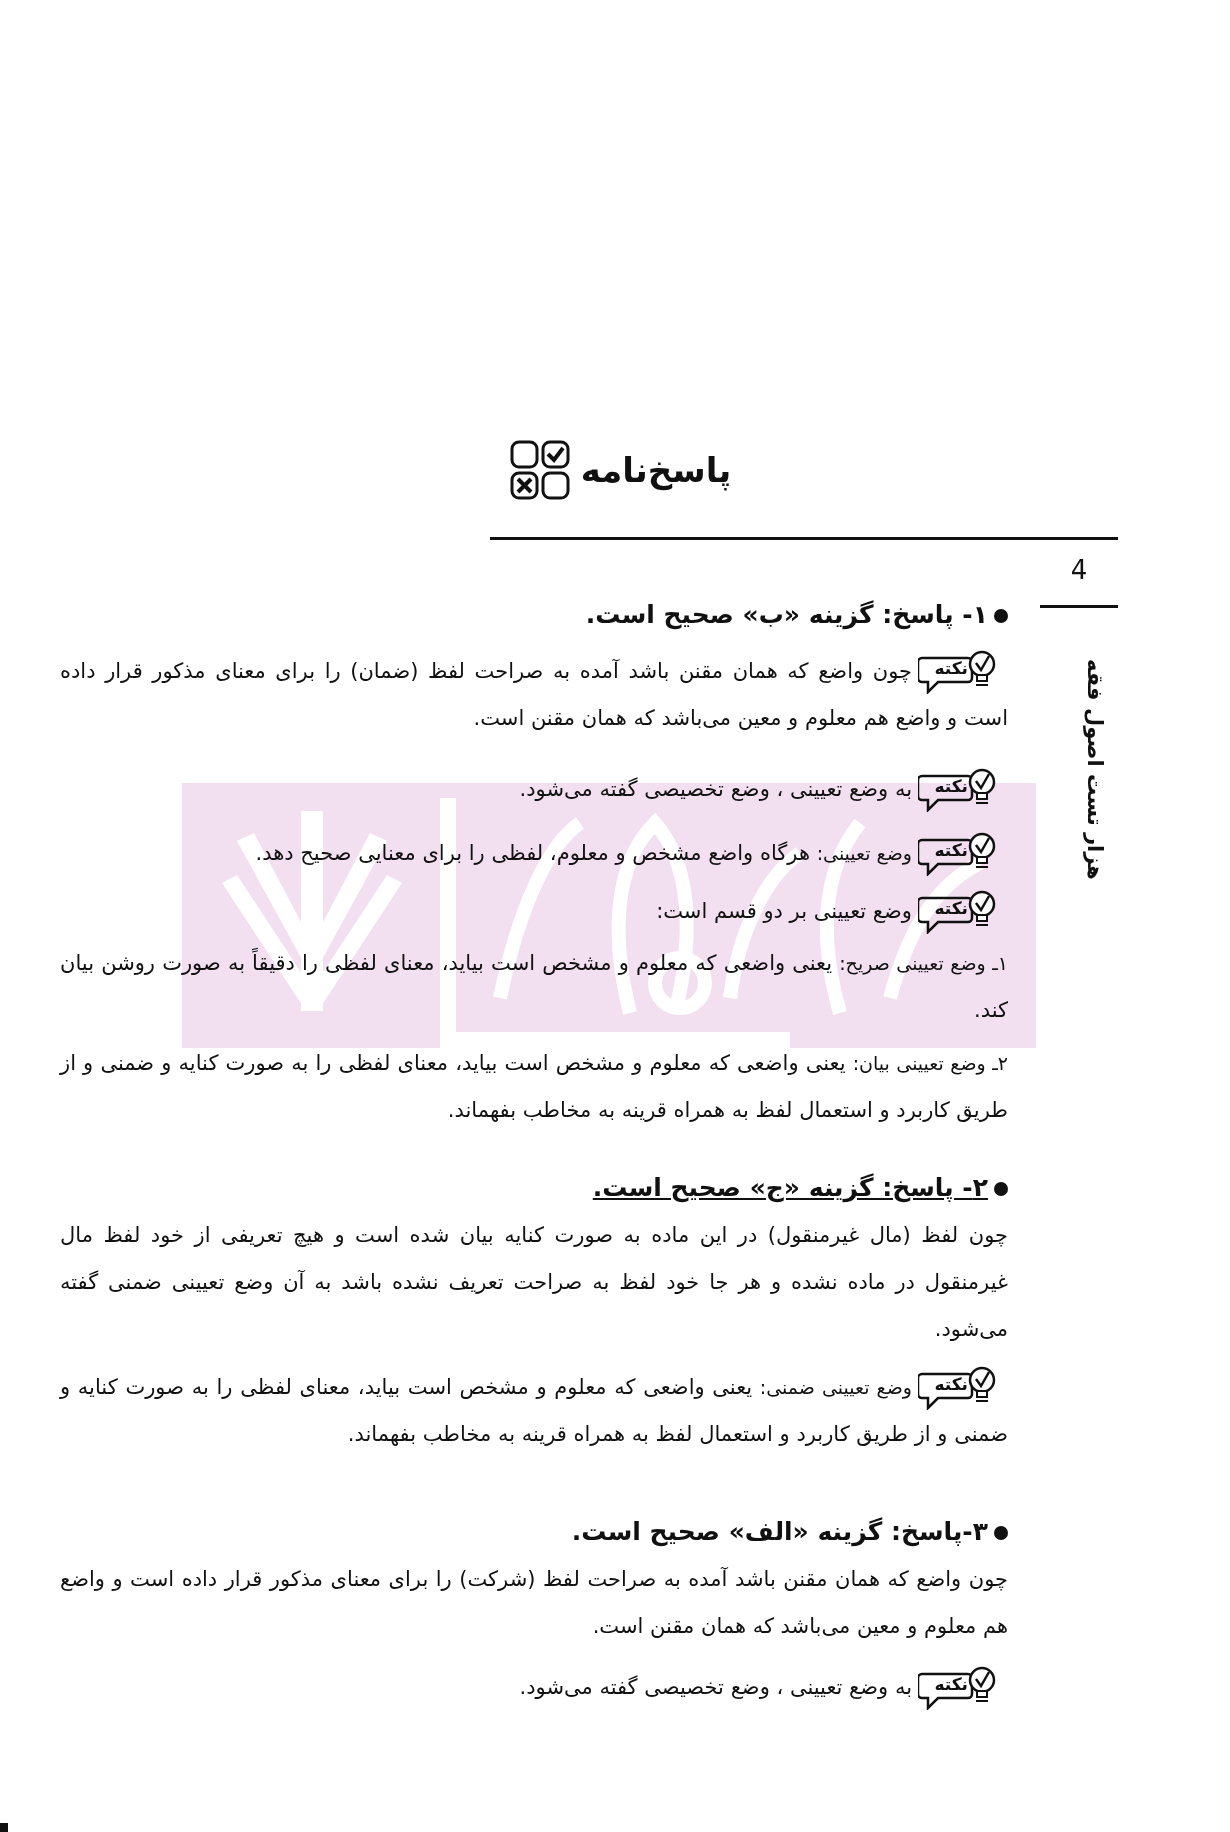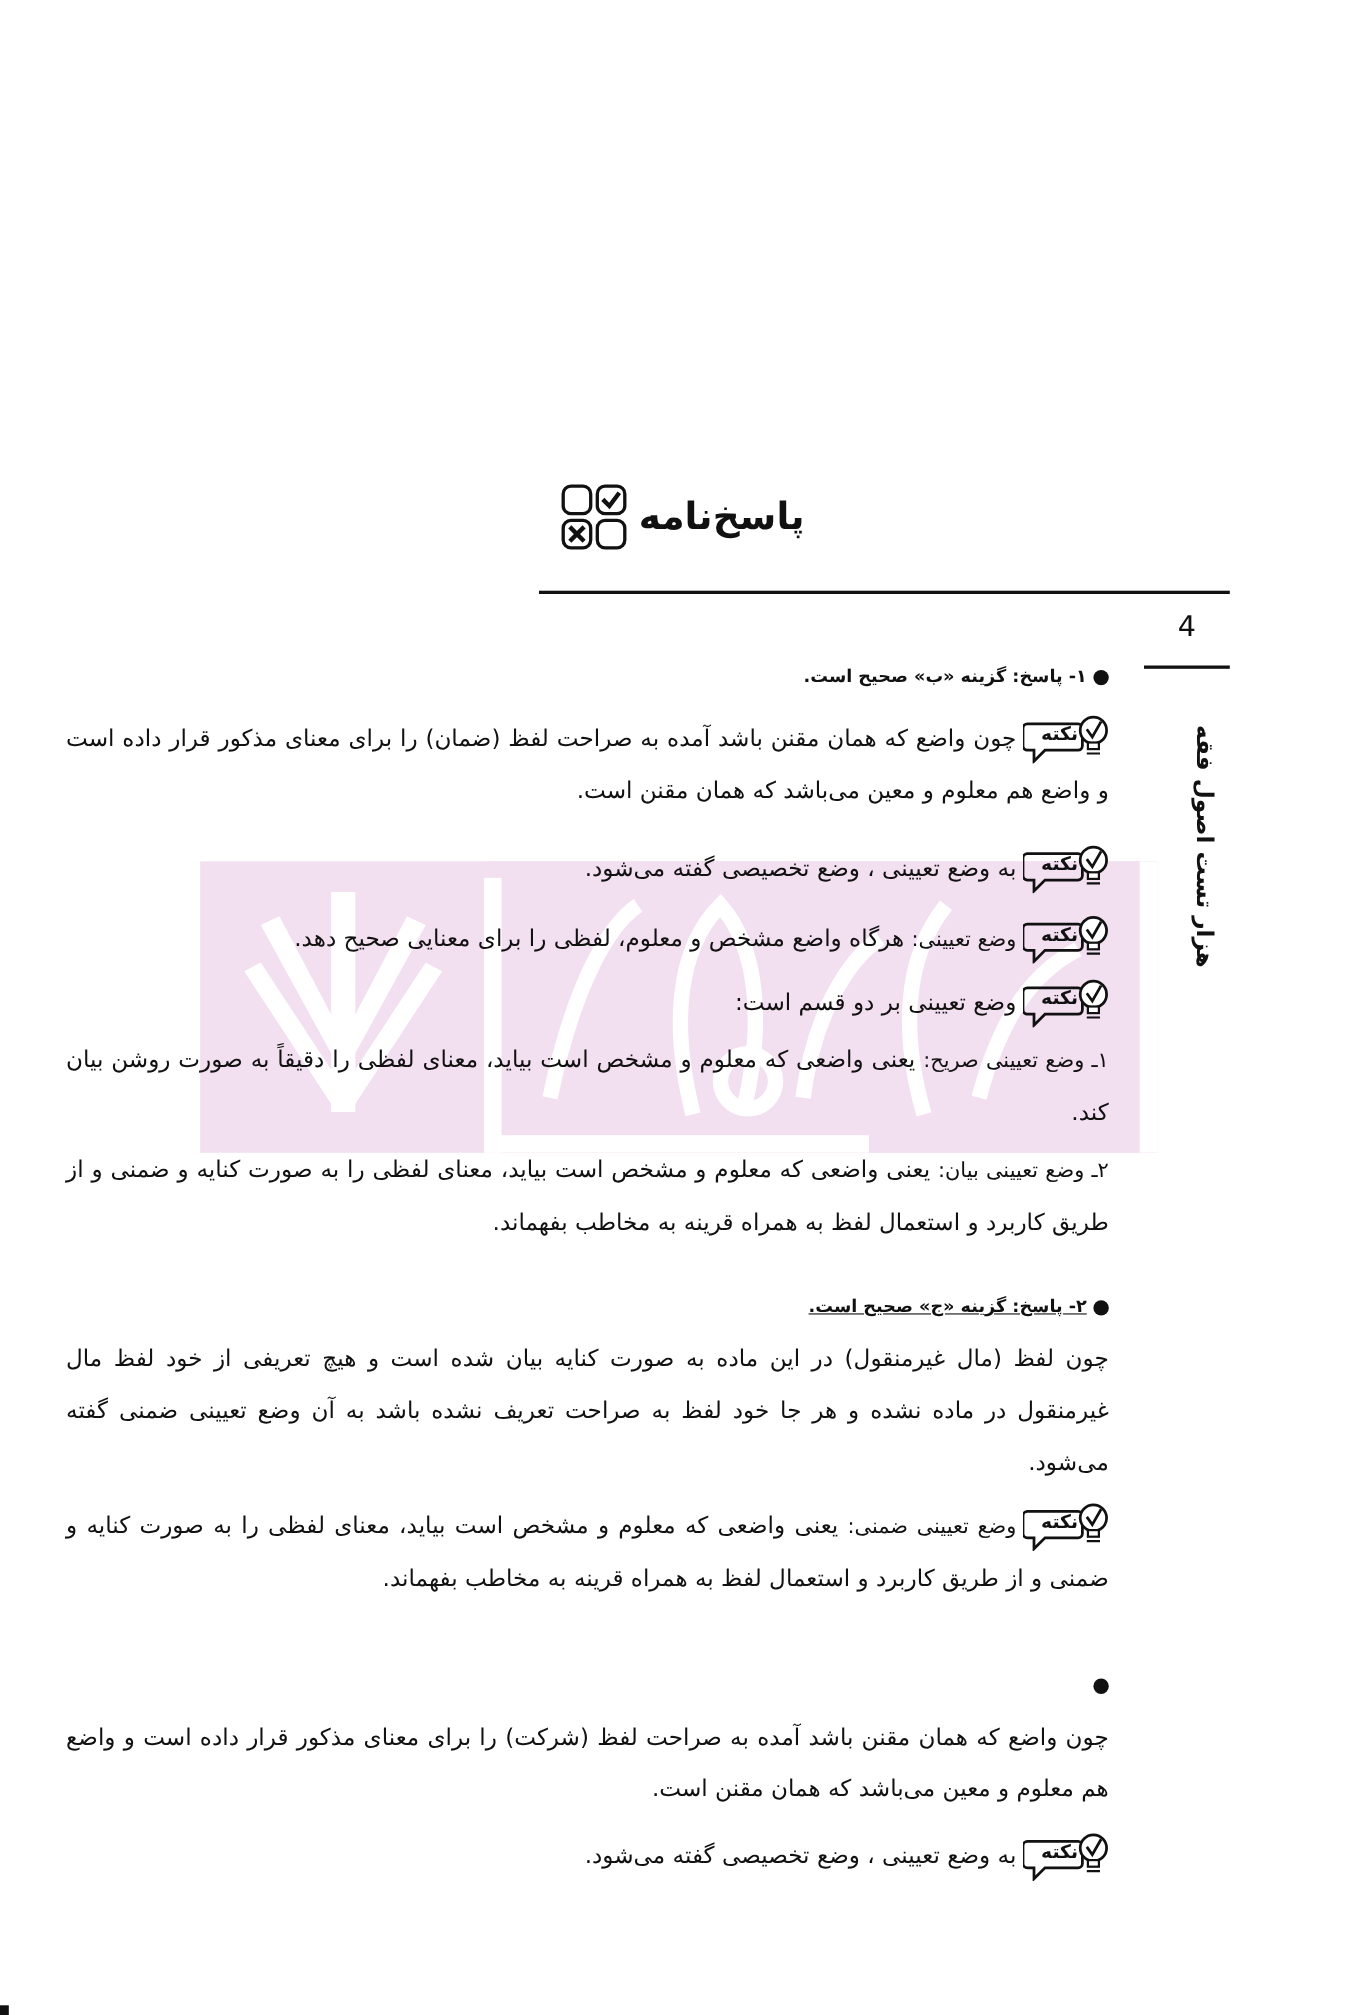--- a/index.html
+++ b/index.html
@@ -42,31 +42,31 @@
       writing-mode: vertical-rl; font-weight: bold; font-size: 21px;
       direction: rtl; display: flex; align-items: center; justify-content: flex-start;
     }
     .para {
       position: absolute; right: 222px; left: 60px; direction: rtl; text-align: justify;
       text-align-last: right;
       font-size: 21px; line-height: 47px;
     }
     .heading {
       position: absolute; right: 222px; left: 76px; direction: rtl; text-align: right;
-      font-size: 16px; font-weight: bold; line-height: 40px;
+      font-size: 25px; font-weight: bold; line-height: 40px;
     }
     .bullet {
       display: inline-block; width: 14px; height: 14px; border-radius: 50%;
       background: #111; margin-left: 6px; vertical-align: middle;
     }
     .b { font-weight: normal; font-size: 19px; }
 
     .note-badge {
       display: inline-block; position: relative; width: 78px; height: 40px;
-      vertical-align: middle; margin-left: 6px;
+      vertical-align: middle; margin-left: 6px; padding-left: 12px;
     }
     .note-badge svg { position: absolute; left: 0; top: -4px; }
     .note-badge .note-label {
       position: absolute; left: 6px; top: 3px; width: 44px; text-align: center;
       font-weight: bold; font-size: 17px; direction: rtl; line-height: 26px;
     }
 
     .scan-mark { left: 0; top: 1823px; width: 8px; height: 9px; background: #111; }
   </style>
 </head>
@@ -197,21 +197,21 @@
       <circle cx="64" cy="16" r="12" fill="#fff" stroke="#111" stroke-width="2.5"></circle>
       <rect x="59" y="27" width="10" height="6" fill="#fff" stroke="#111" stroke-width="2"></rect>
       <line x1="58" y1="37" x2="70" y2="37" stroke="#111" stroke-width="2"></line>
       <polyline points="58,15 63,22 71,8" fill="none" stroke="#111" stroke-width="2.5"></polyline>
     </svg>
     <span class="note-label">نکته</span>
   </span><span class="b">وضع تعیینی ضمنی:</span><span> یعنی واضعی که معلوم و مشخص است بیاید، معنای لفظی را به صورت کنایه و ضمنی و از طریق کاربرد و استعمال لفظ به همراه قرینه به مخاطب بفهماند.</span>
 </div>
 
 <div class="heading" style="top:1512px;">
-  <span class="bullet"></span>
+  <span class="bullet"></span><span>۳-پاسخ: گزینه «الف» صحیح است.</span>
 </div>
 
 <div class="para" style="top:1556px;">
   <span>چون واضع که همان مقنن باشد آمده به صراحت لفظ (شرکت) را برای معنای مذکور قرار داده است و واضع هم معلوم و معین می‌باشد که همان مقنن است.</span>
 </div>
 
 <div class="para" style="top:1664px;">
   <span class="note-badge">
     <svg width="78" height="46" viewBox="0 0 78 46">
       <path d="M4 10 h46 a4 4 0 0 1 4 4 v16 a4 4 0 0 1 -4 4 h-30 l-10 10 v-10 h-6 a4 4 0 0 1 -4 -4 v-16 a4 4 0 0 1 4 -4z" fill="none" stroke="#111" stroke-width="2.5"></path>

